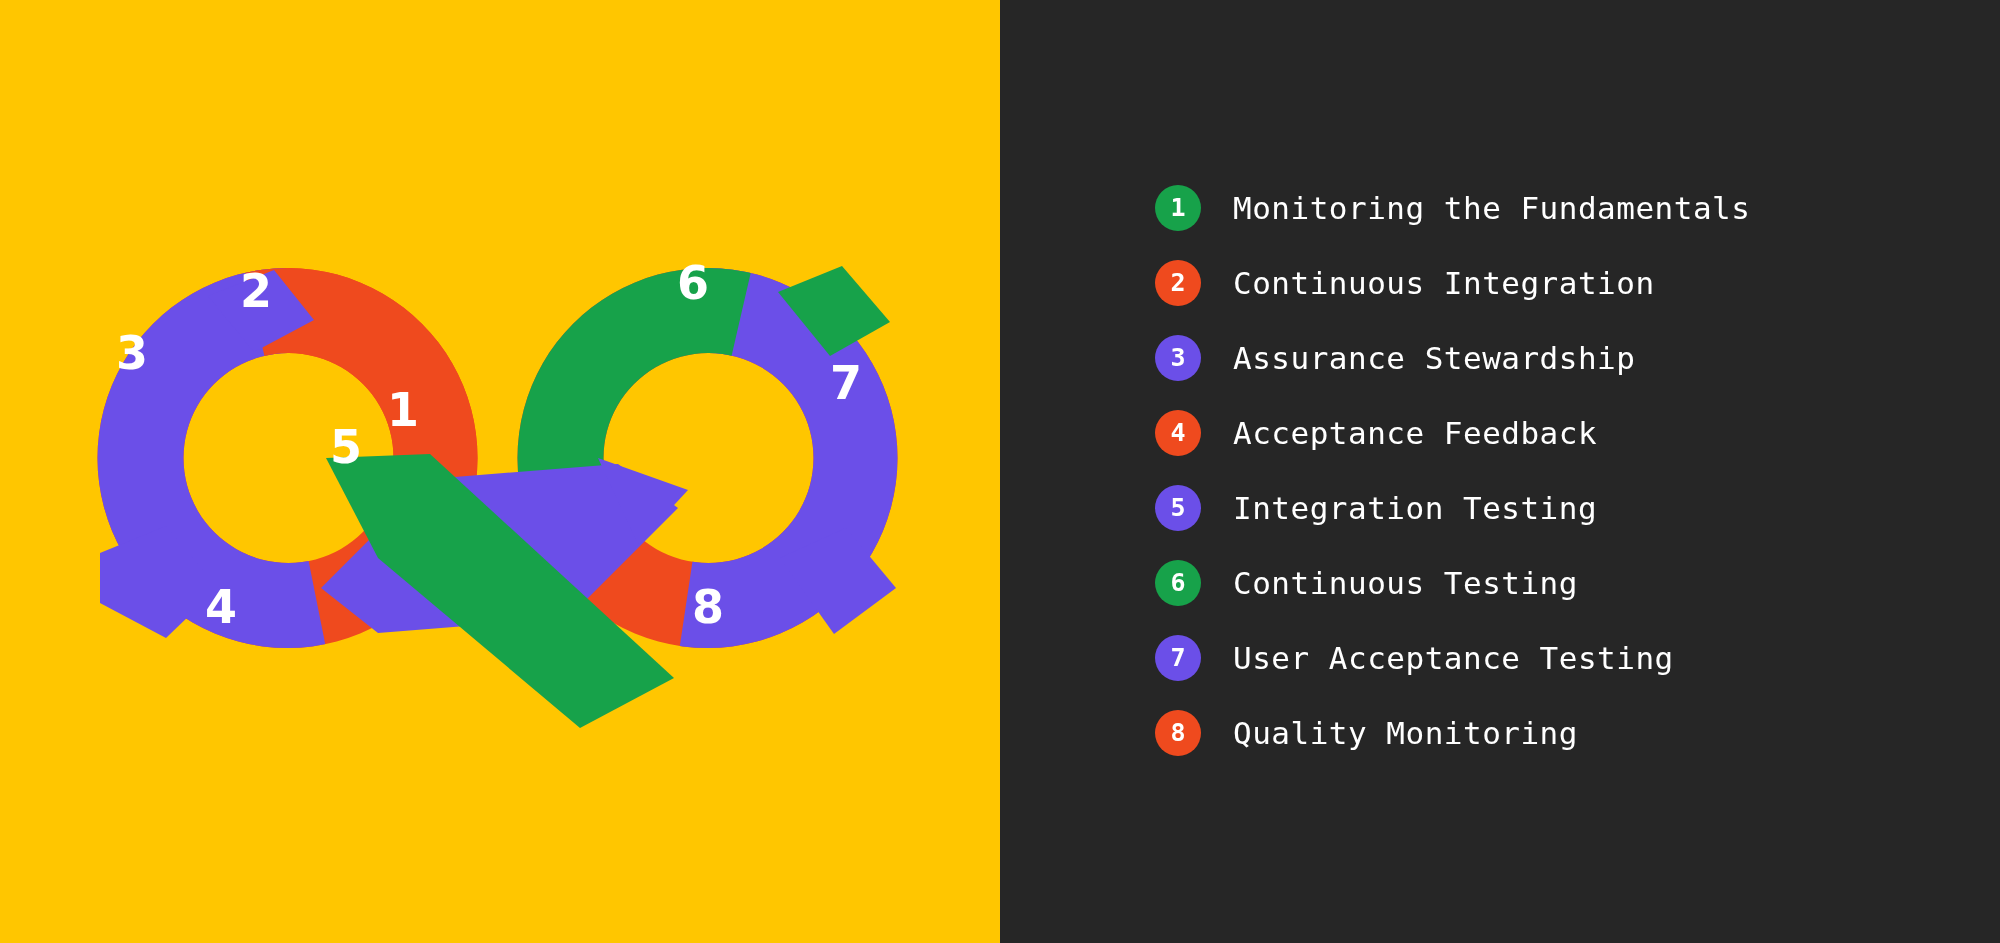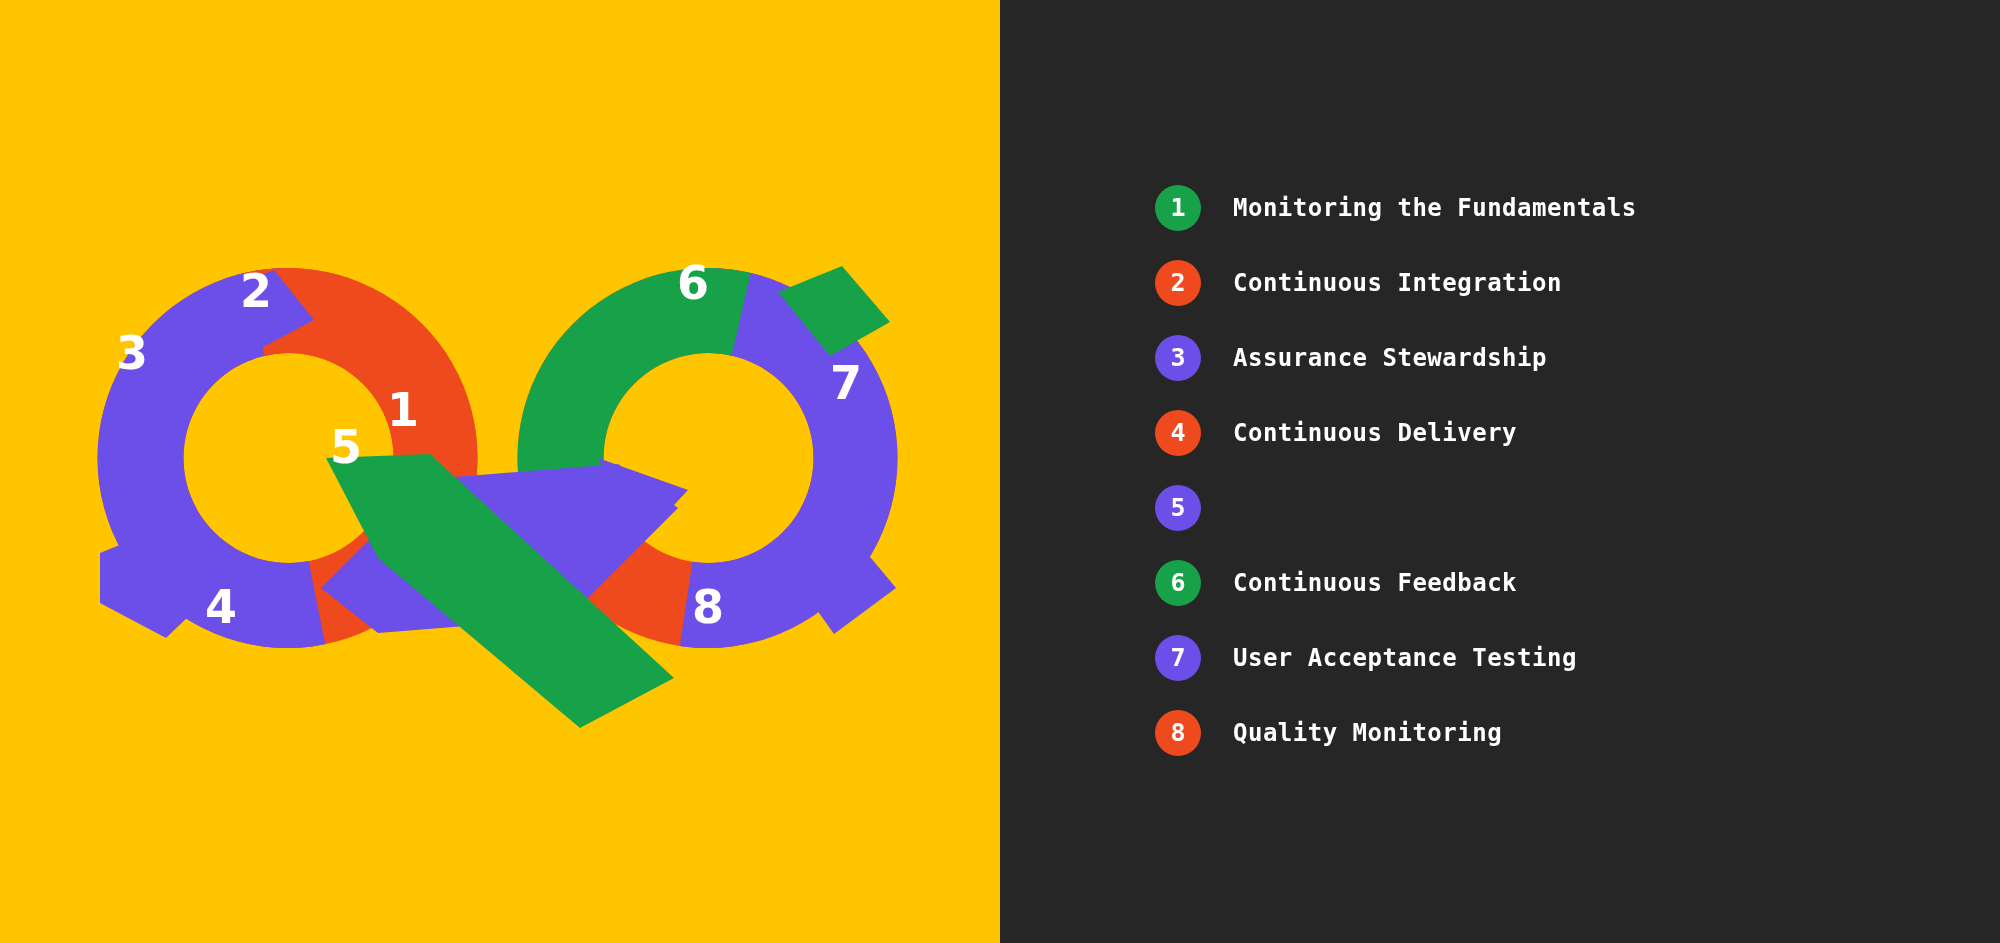--- a/index.html
+++ b/index.html
@@ -61,22 +61,22 @@
     color:#FFFFFF;
     font-family:"DejaVu Sans Mono", monospace;
     font-weight:700;
     font-size:25px;
     line-height:1;
   }
   .legend-label {
     margin-left:32px;
     color:#FFFFFF;
     font-family:"DejaVu Sans Mono", monospace;
-    font-weight:700;
-    font-size:24px;
+    font-weight:400;
+    font-size:31px;
     letter-spacing:0.5px;
     white-space:nowrap;
   }
 </style>
 </head>
 <body>
 
 <div id="root">
 
   <div class="left-panel">
@@ -150,30 +150,31 @@
         <div class="legend-label">Continuous Integration</div>
       </div>
 
       <div class="legend-item">
         <div class="badge" style="background: rgb(107, 79, 232);">3</div>
         <div class="legend-label">Assurance Stewardship</div>
       </div>
 
       <div class="legend-item">
         <div class="badge" style="background: rgb(239, 74, 30);">4</div>
-        <div class="legend-label">Continuous Delivery</div>
+        <div class="legend-label">Acceptance Feedback</div>
       </div>
 
       <div class="legend-item">
         <div class="badge" style="background: rgb(107, 79, 232);">5</div>
+        <div class="legend-label">Integration Testing</div>
       </div>
 
       <div class="legend-item">
         <div class="badge" style="background: rgb(23, 162, 74);">6</div>
-        <div class="legend-label">Continuous Feedback</div>
+        <div class="legend-label">Continuous Testing</div>
       </div>
 
       <div class="legend-item">
         <div class="badge" style="background: rgb(107, 79, 232);">7</div>
         <div class="legend-label">User Acceptance Testing</div>
       </div>
 
       <div class="legend-item">
         <div class="badge" style="background: rgb(239, 74, 30);">8</div>
         <div class="legend-label">Quality Monitoring</div>

